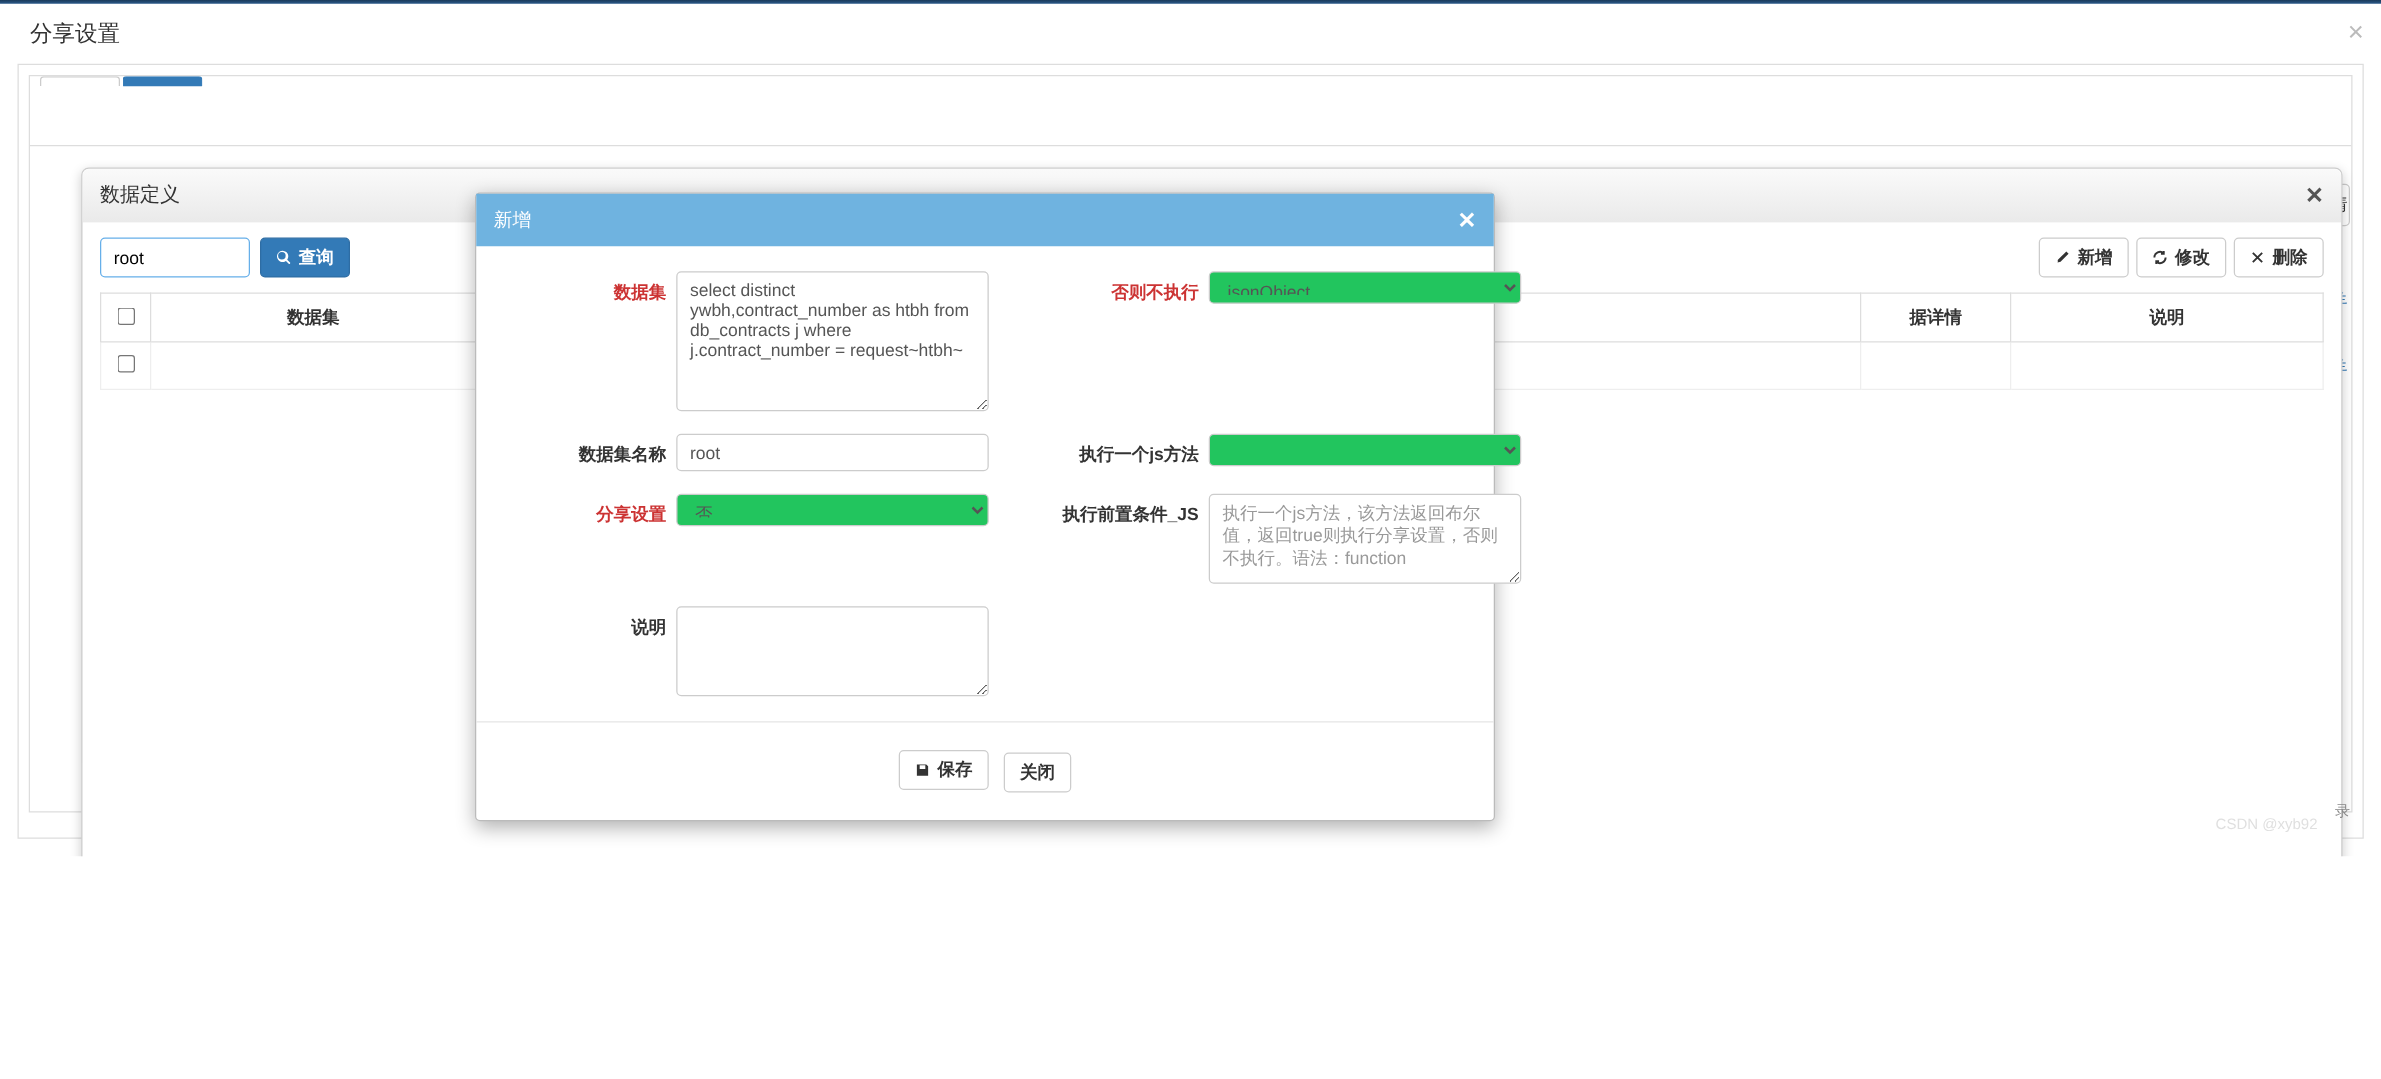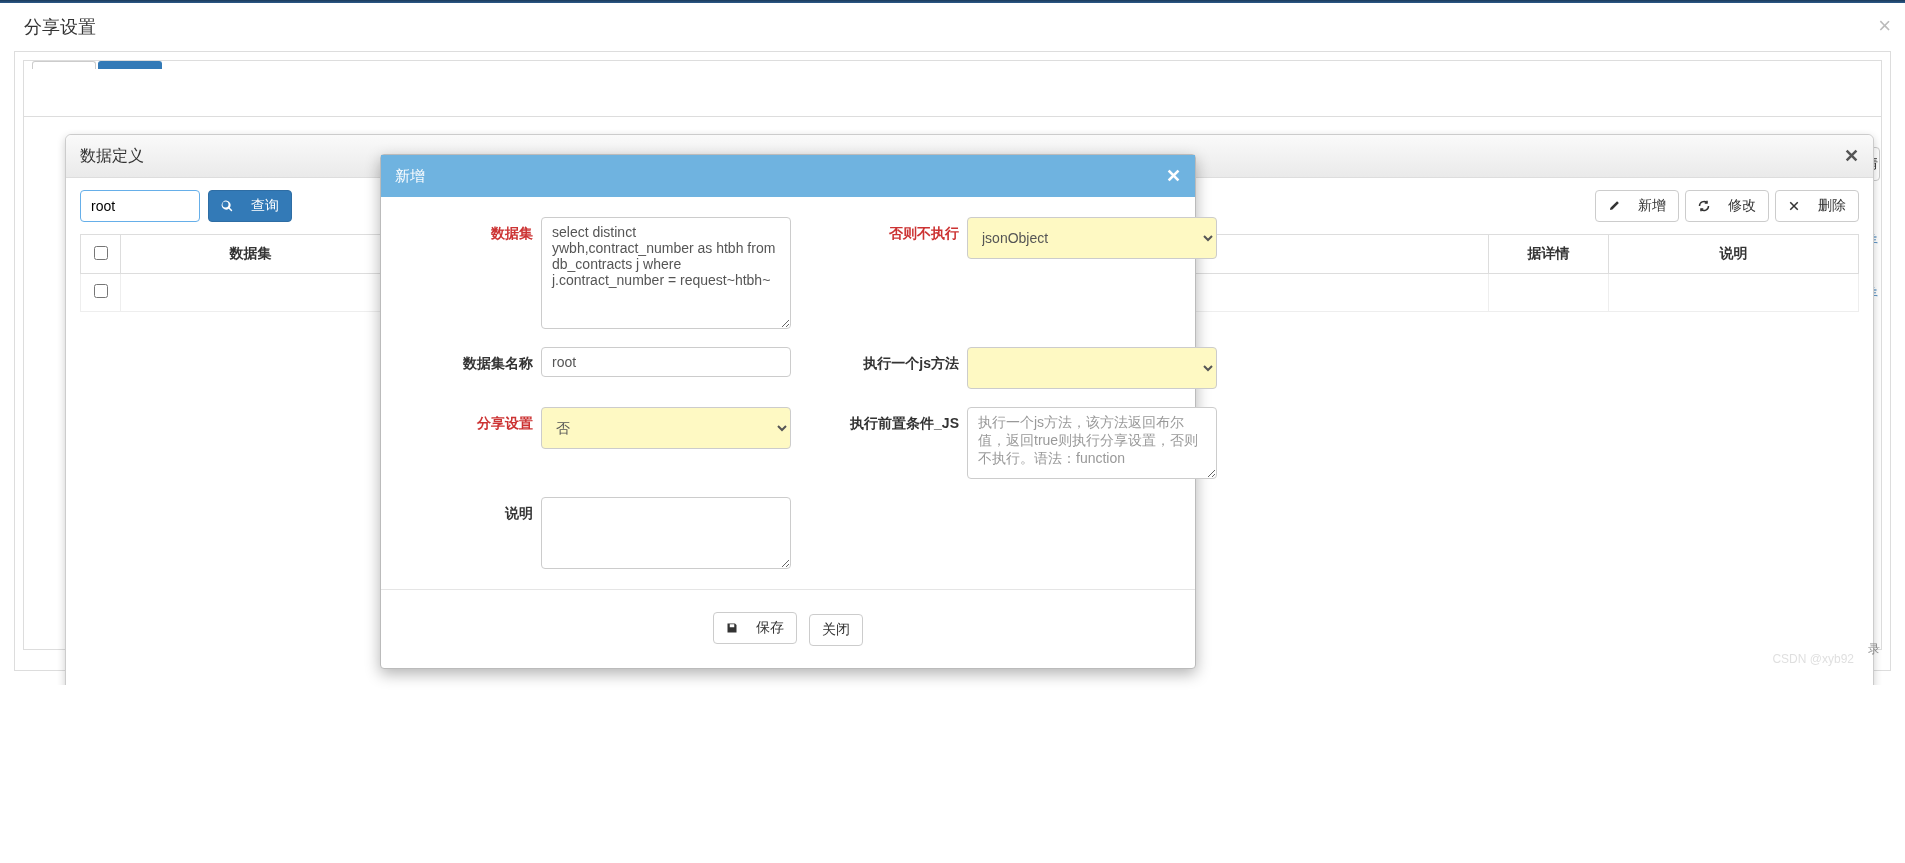--- a/index.html
+++ b/index.html
@@ -135,29 +135,30 @@
       border: 1px solid #66afe9;
       border-radius: 4px;
       padding: 6px 10px;
       width: 120px;
       font-size: 14px;
       outline: none;
     }
     .btn {
       display: inline-flex;
       align-items: center;
-      gap: 18px;
+      gap: 6px;
       padding: 6px 12px;
       border-radius: 4px;
       font-size: 14px;
       cursor: pointer;
       border: 1px solid #ccc;
       background: #fff;
       color: #333;
       white-space: nowrap;
+      font-weight: bold;
     }
     .btn-primary {
       background: #337ab7;
       border-color: #2e6da4;
       color: #fff;
     }
     .toolbar-right {
       display: flex;
       gap: 6px;
     }
@@ -247,22 +248,22 @@
     .ta-sql {
       height: 112px;
     }
     .ta-js {
       height: 72px;
     }
     .ta-desc {
       height: 72px;
     }
     select.form-control {
-      height: 42px;
-      background: #fef9c3;
+      height: 26px;
+      background: #22c55e;
     }
     .modal-footer {
       border-top: 1px solid #e5e5e5;
       padding: 22px;
       text-align: center;
     }
     .modal-footer .btn {
       margin: 0 4px;
     }
     .placeholder-text::placeholder {

